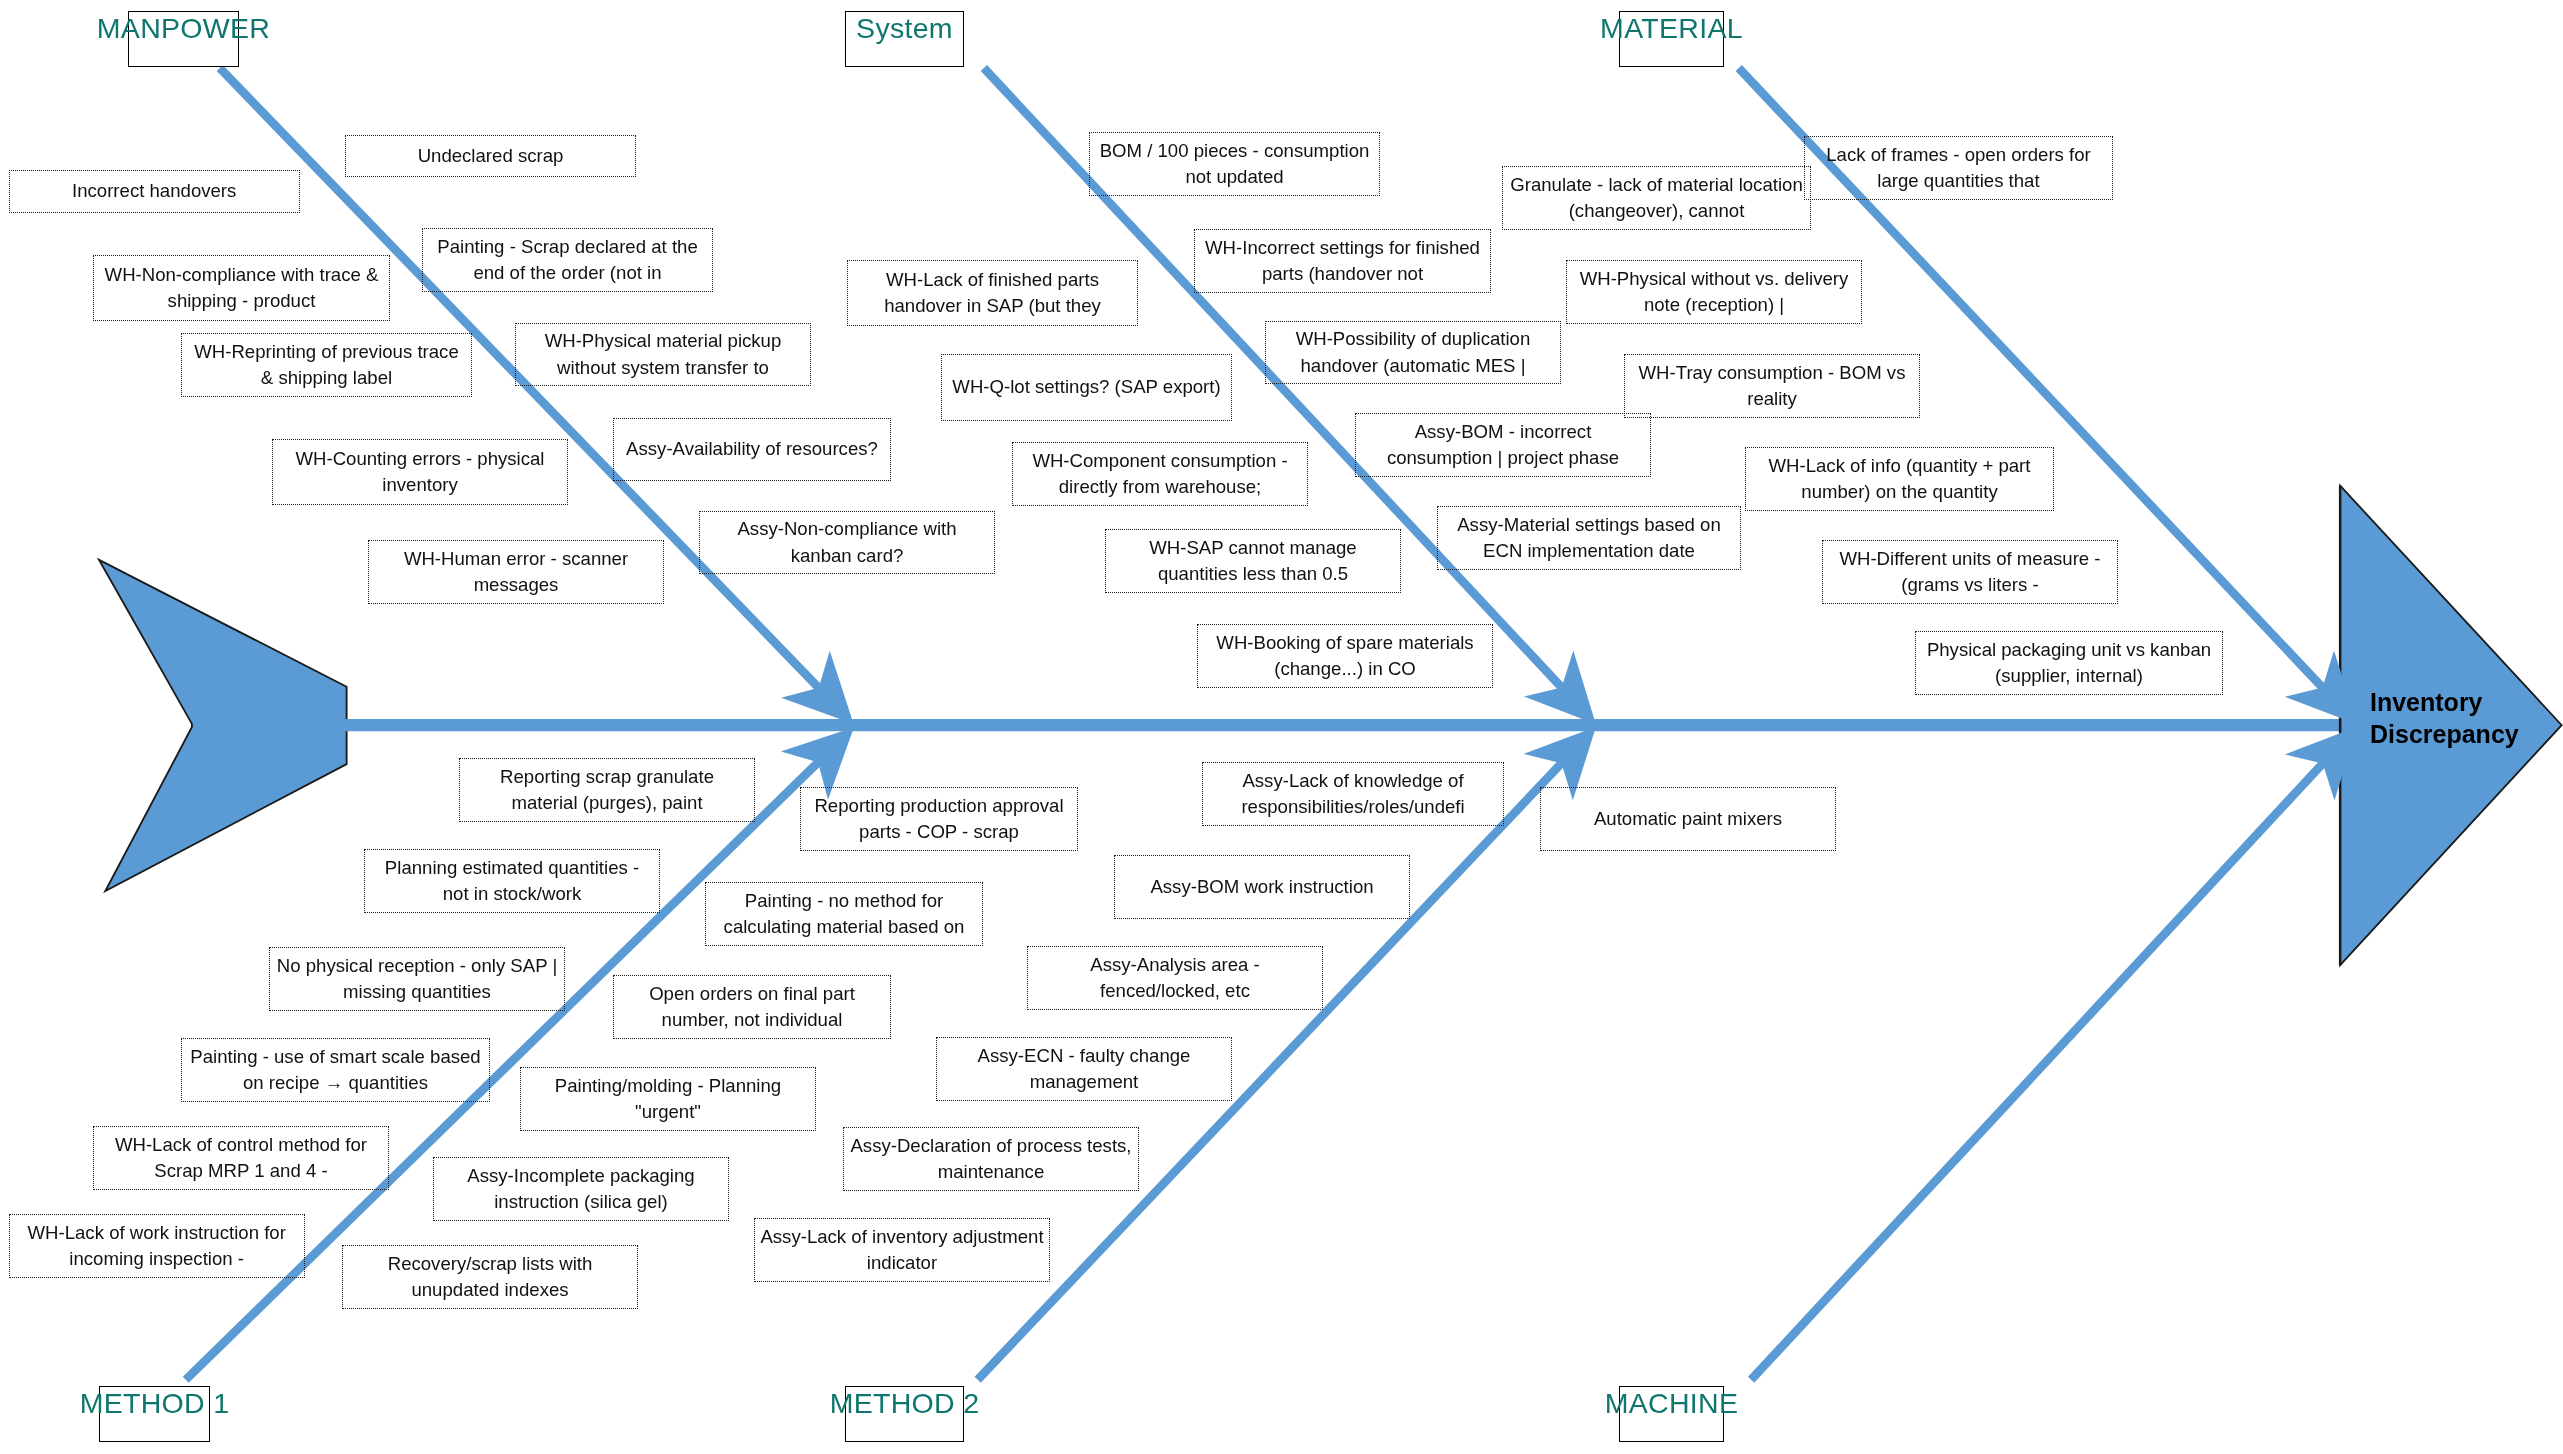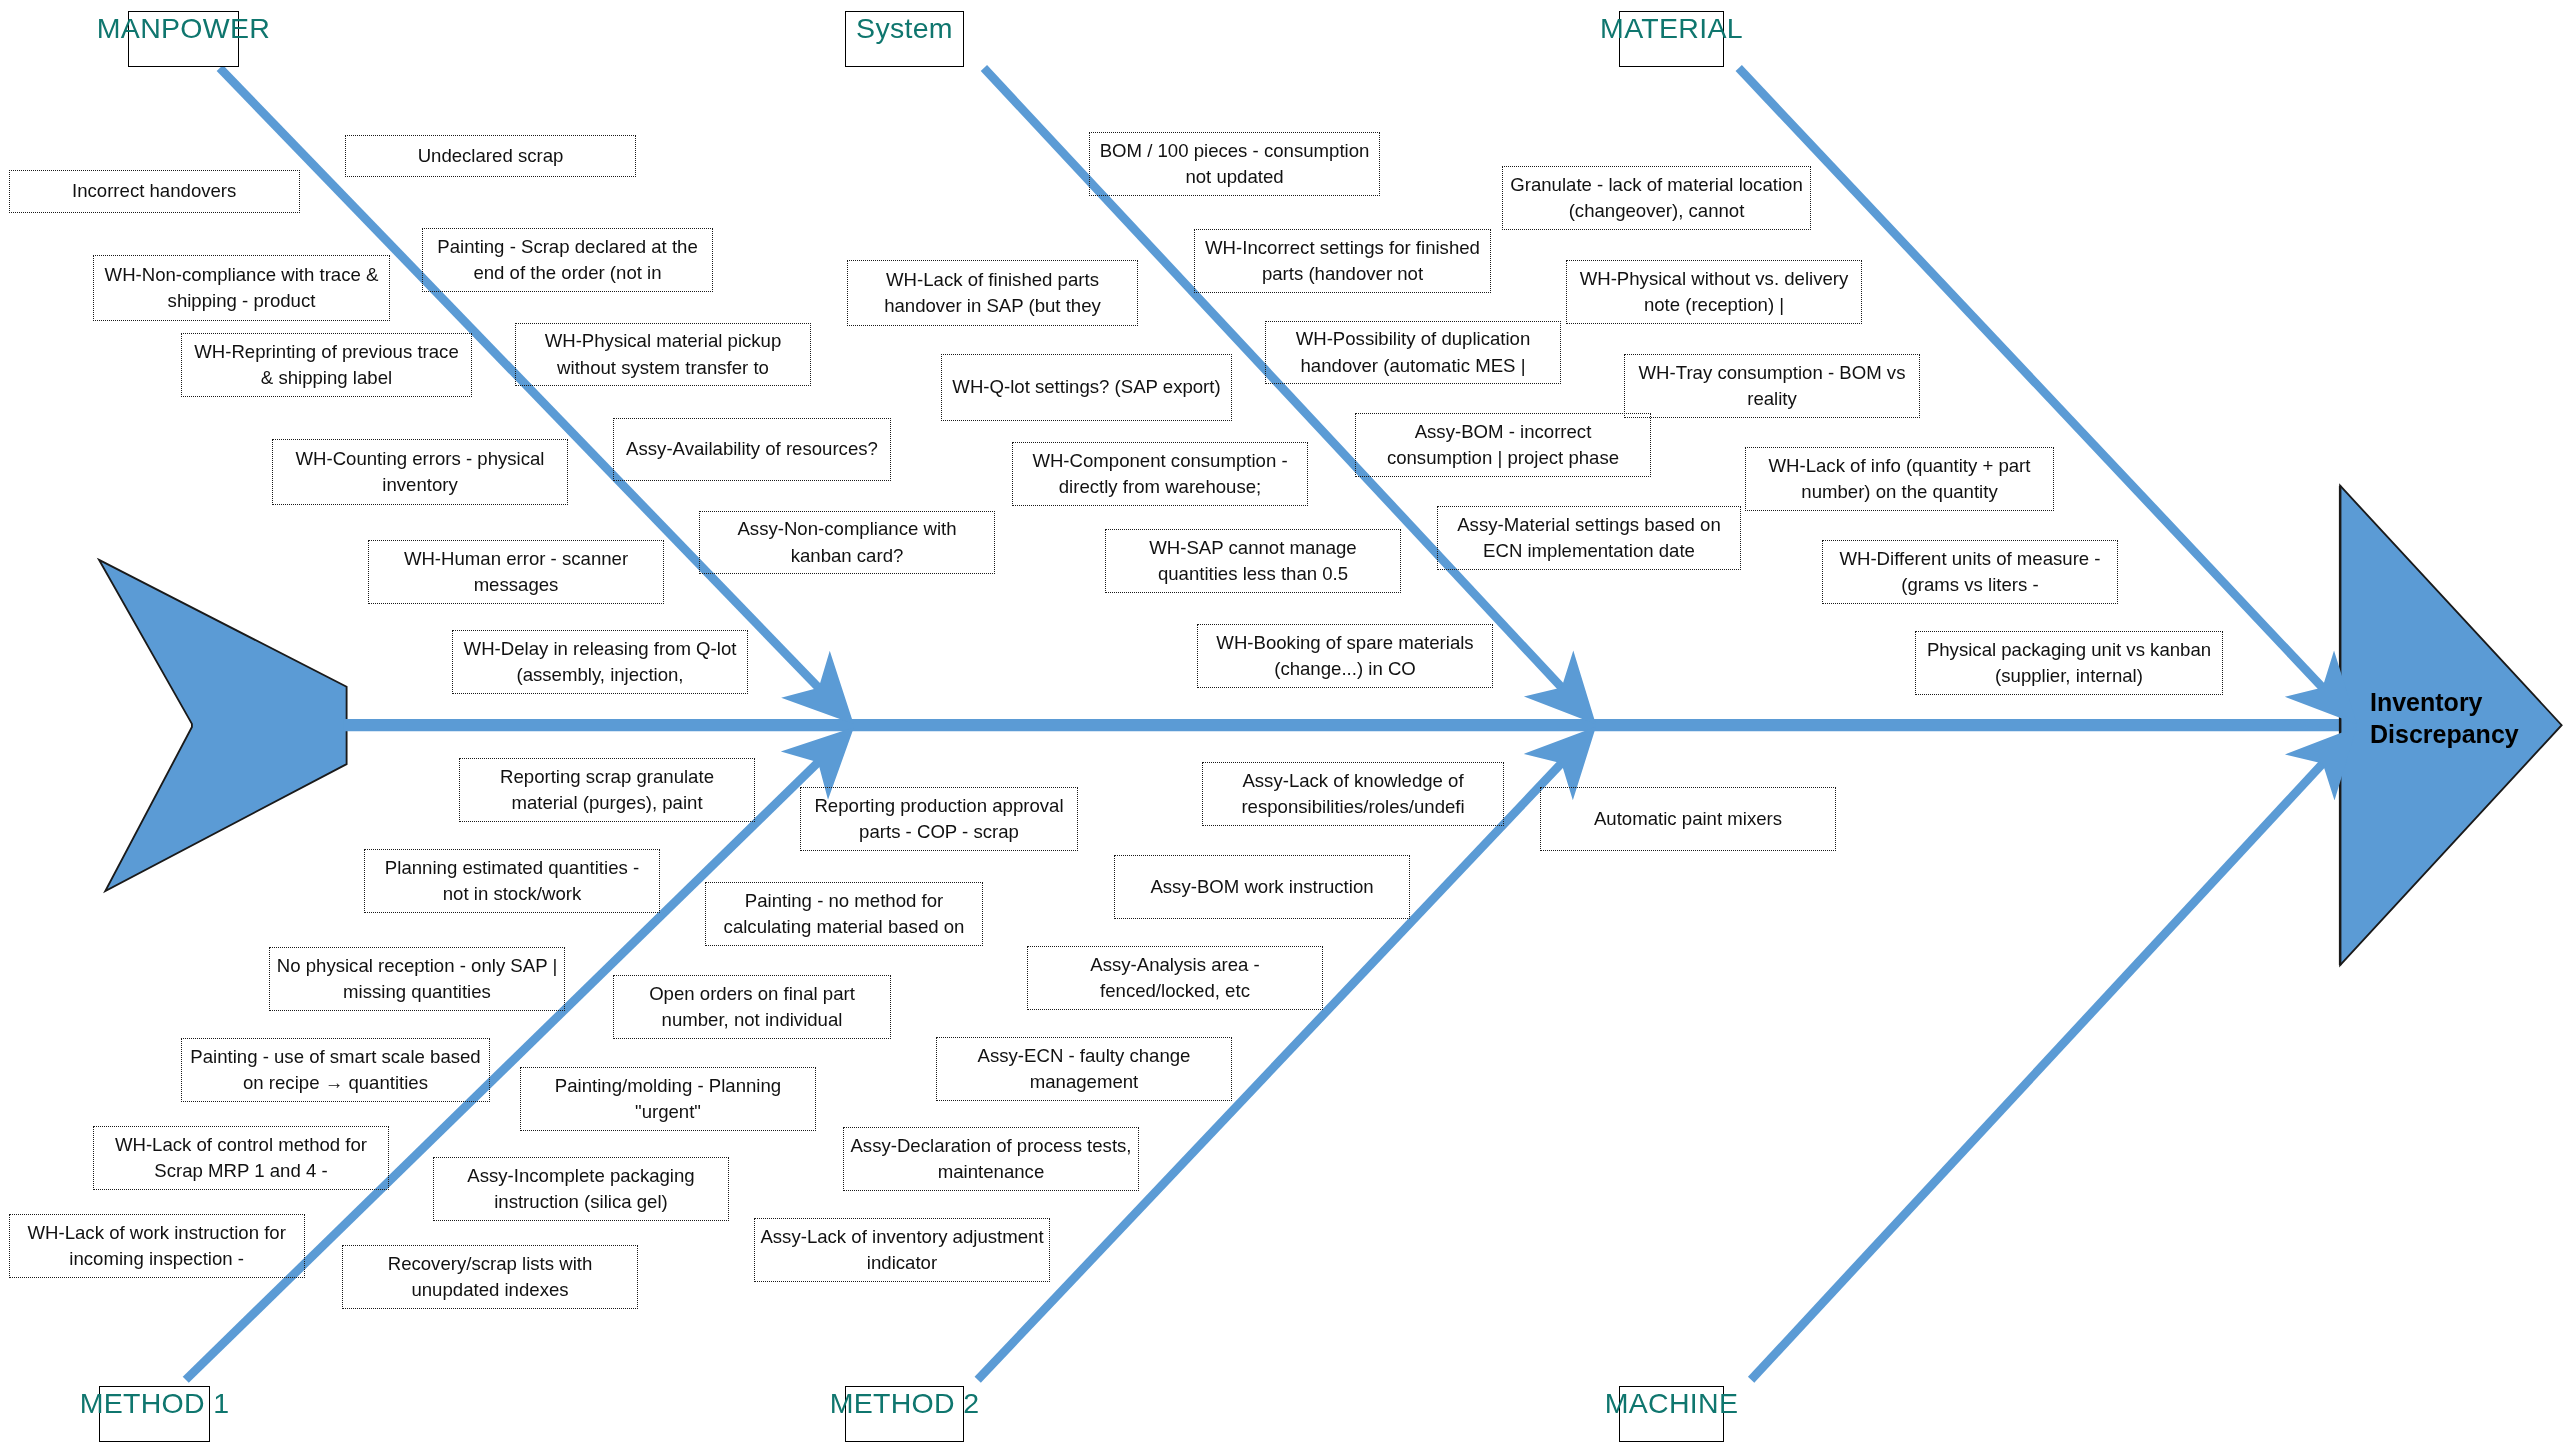--- a/index.html
+++ b/index.html
@@ -116,33 +116,33 @@
   <div class="cause-box" style="left:8.7px; top:170px; width:291px; height:43px;">Incorrect handovers</div>
   <div class="cause-box" style="left:345px; top:135px; width:291px; height:42px;">Undeclared scrap</div>
   <div class="cause-box" style="left:422px; top:228px; width:291px; height:64px;">Painting - Scrap declared at the end of the order (not in</div>
   <div class="cause-box" style="left:93px; top:255px; width:297px; height:66px;">WH-Non-compliance with trace &amp; shipping - product</div>
   <div class="cause-box" style="left:515px; top:323px; width:296px; height:63px;">WH-Physical material pickup without system transfer to</div>
   <div class="cause-box" style="left:181px; top:333px; width:291px; height:64px;">WH-Reprinting of previous trace &amp; shipping label</div>
   <div class="cause-box" style="left:613px; top:418px; width:278px; height:63px;">Assy-Availability of resources?</div>
   <div class="cause-box" style="left:272px; top:439px; width:296px; height:66px;">WH-Counting errors - physical inventory</div>
   <div class="cause-box" style="left:699px; top:511px; width:296px; height:63px;">Assy-Non-compliance with kanban card?</div>
   <div class="cause-box" style="left:368px; top:540px; width:296px; height:64px;">WH-Human error - scanner messages</div>
-  <div class="cause-box" style="left:452px; top:630px; width:296px; height:64px;">WH-Delay in releasing from Q-lot (assembly, injection,</div>
 
   <div class="cause-box" style="left:1089px; top:132px; width:291px; height:64px;">BOM / 100 pieces - consumption not updated</div>
   <div class="cause-box" style="left:847px; top:260px; width:291px; height:66px;">WH-Lack of finished parts handover in SAP (but they</div>
   <div class="cause-box" style="left:1194px; top:229px; width:297px; height:64px;">WH-Incorrect settings for finished parts (handover not</div>
   <div class="cause-box" style="left:941px; top:354px; width:291px; height:67px;">WH-Q-lot settings? (SAP export)</div>
   <div class="cause-box" style="left:1265px; top:321px; width:296px; height:63px;">WH-Possibility of duplication handover (automatic MES |</div>
   <div class="cause-box" style="left:1012px; top:442px; width:296px; height:64px;">WH-Component consumption - directly from warehouse;</div>
   <div class="cause-box" style="left:1355px; top:413px; width:296px; height:64px;">Assy-BOM - incorrect consumption | project phase</div>
   <div class="cause-box" style="left:1105px; top:529px; width:296px; height:64px;">WH-SAP cannot manage quantities less than 0.5</div>
   <div class="cause-box" style="left:1437px; top:506px; width:304px; height:64px;">Assy-Material settings based on ECN implementation date</div>
   <div class="cause-box" style="left:1197px; top:624px; width:296px; height:64px;">WH-Booking of spare materials (change...) in CO</div>
 
+  <div class="cause-box" style="left:1804px; top:136px; width:309px; height:64px;">Lack of frames - open orders for large quantities that</div>
   <div class="cause-box" style="left:1502px; top:166px; width:309px; height:64px;">Granulate - lack of material location (changeover), cannot</div>
   <div class="cause-box" style="left:1566px; top:260px; width:296px; height:64px;">WH-Physical without vs. delivery note (reception) |</div>
   <div class="cause-box" style="left:1624px; top:354px; width:296px; height:64px;">WH-Tray consumption - BOM vs reality</div>
   <div class="cause-box" style="left:1745px; top:447px; width:309px; height:64px;">WH-Lack of info (quantity + part number) on the quantity</div>
   <div class="cause-box" style="left:1822px; top:540px; width:296px; height:64px;">WH-Different units of measure - (grams vs liters -</div>
   <div class="cause-box" style="left:459px; top:758px; width:296px; height:64px;">Reporting scrap granulate material (purges), paint</div>
 
   <div class="cause-box" style="left:1915px; top:631px; width:308px; height:64px;">Physical packaging unit vs kanban (supplier, internal)</div>
   <div class="cause-box" style="left:800px; top:787px; width:278px; height:64px;">Reporting production approval parts - COP - scrap</div>
   <div class="cause-box" style="left:364px; top:849px; width:296px; height:64px;">Planning estimated quantities - not in stock/work</div>

